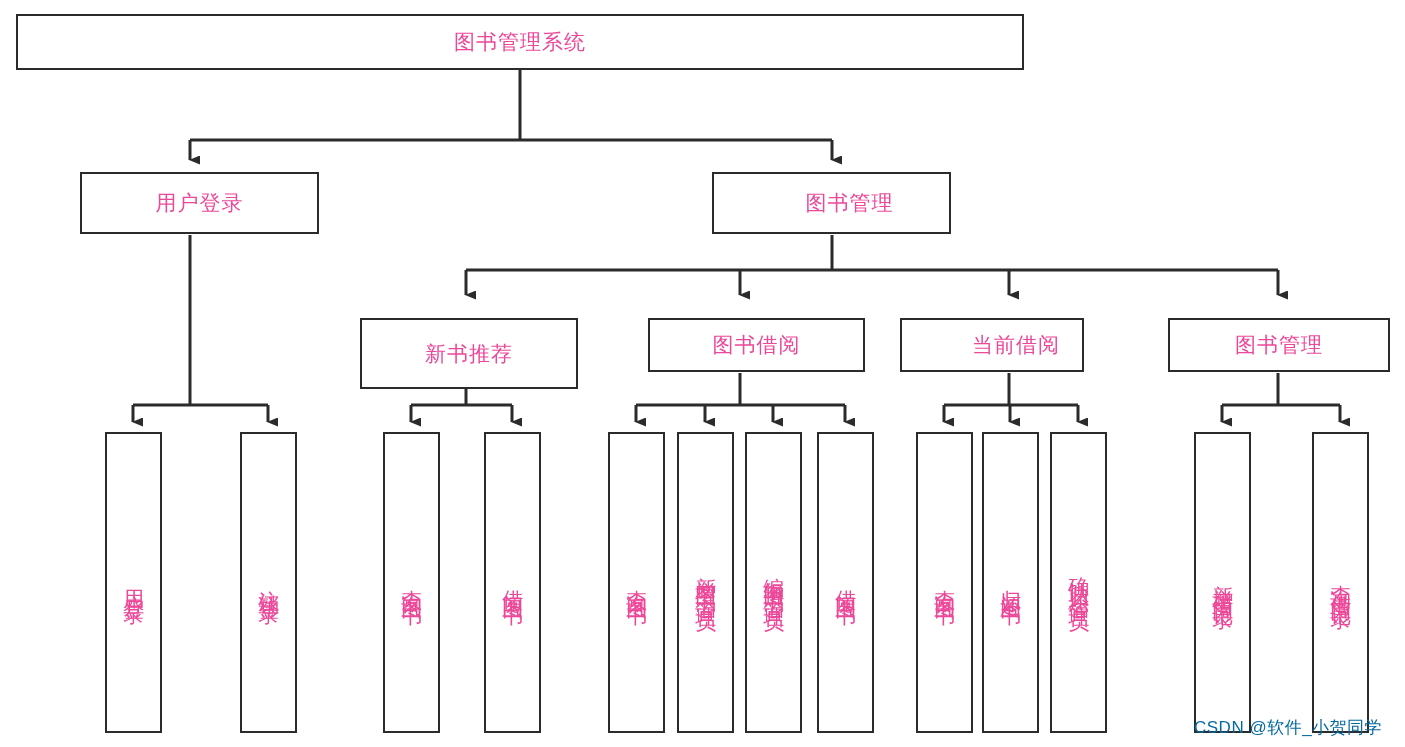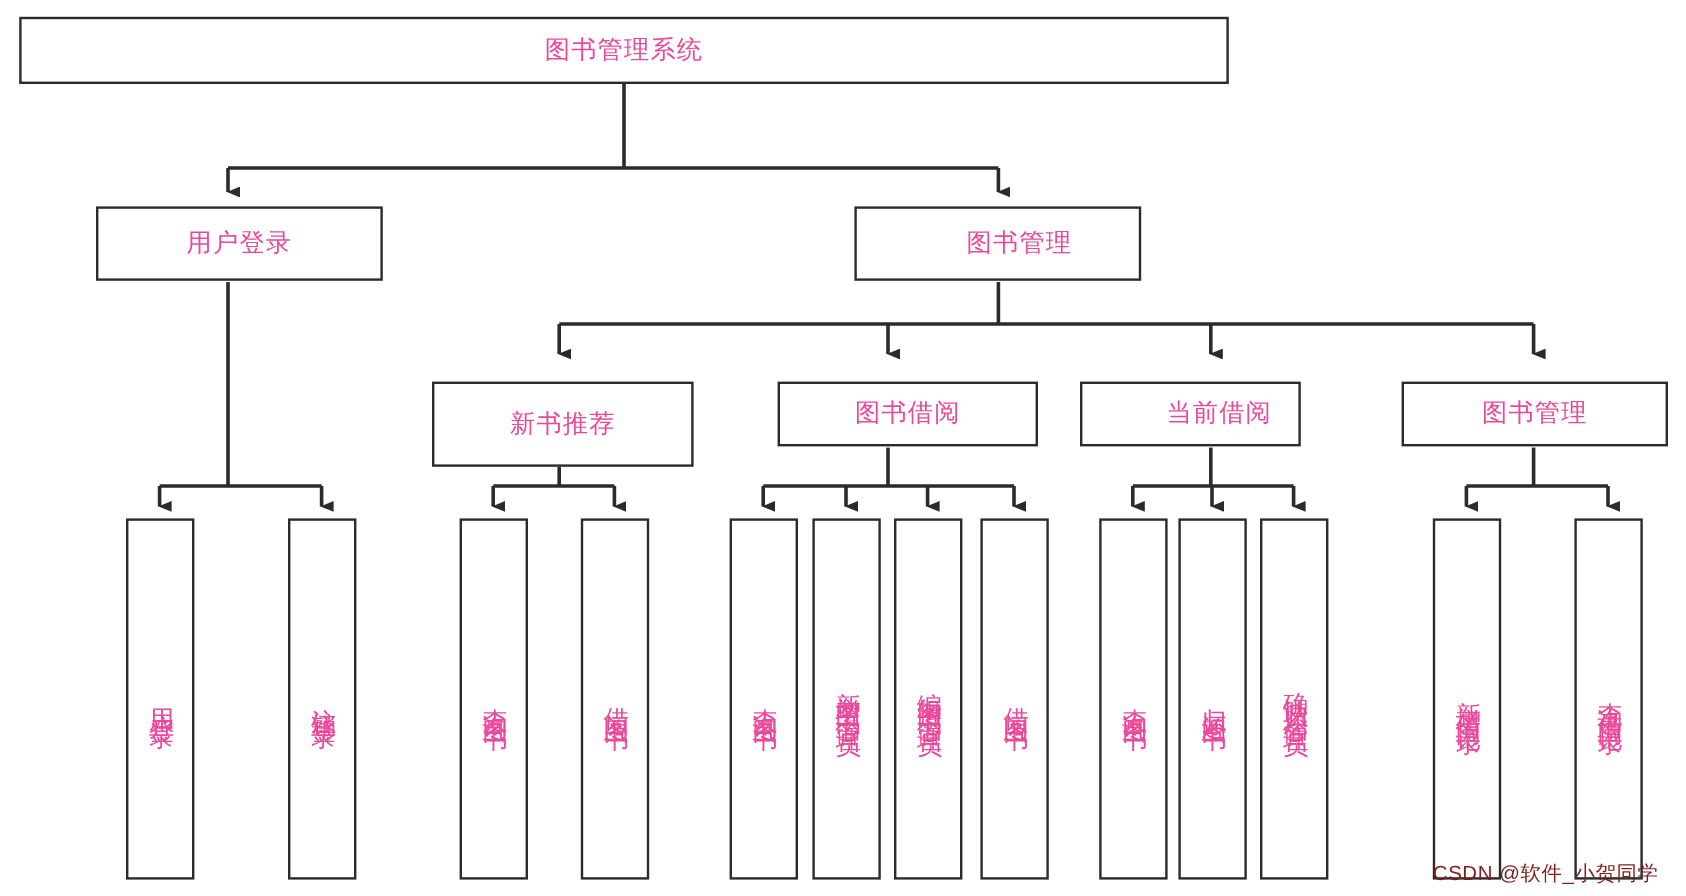--- a/index.html
+++ b/index.html
@@ -54,21 +54,21 @@
   }
   .node-v .vtext {
     writing-mode: vertical-rl;
     text-orientation: upright;
     display: block;
     max-height: 100%;
   }
   .watermark {
     position: absolute;
     font-size: 17px;
-    color: #7f1d1d;
+    color: #0369a1;
     white-space: nowrap;
     letter-spacing: 0.5px;
   }
 </style>
 </head>
 <body>
 
 <div id="diagram-root">
 
   <svg id="edge-layer" viewBox="0 0 1405 747" xmlns="http://www.w3.org/2000/svg">

